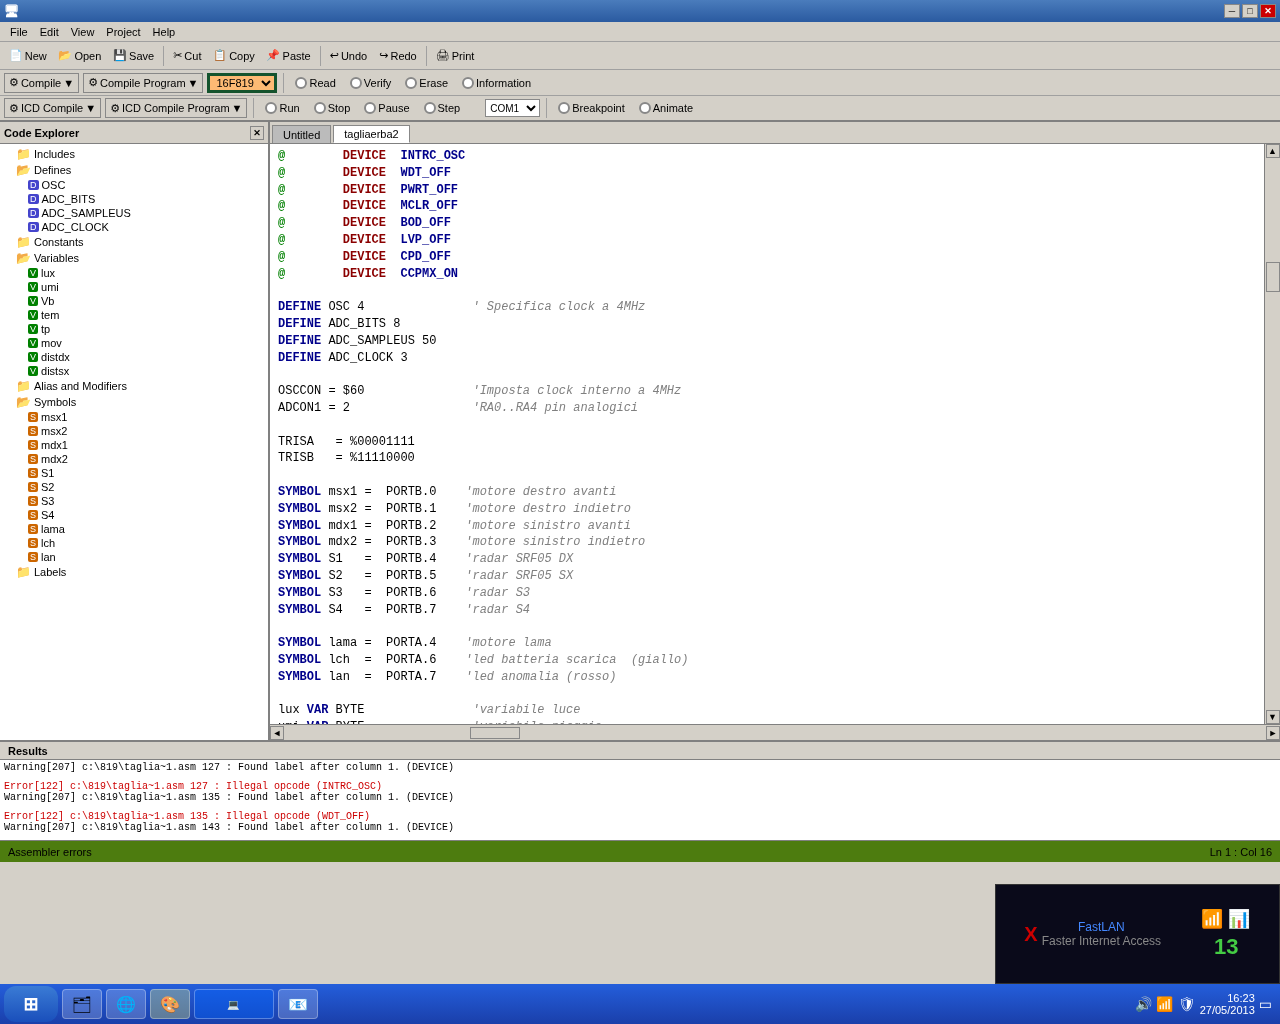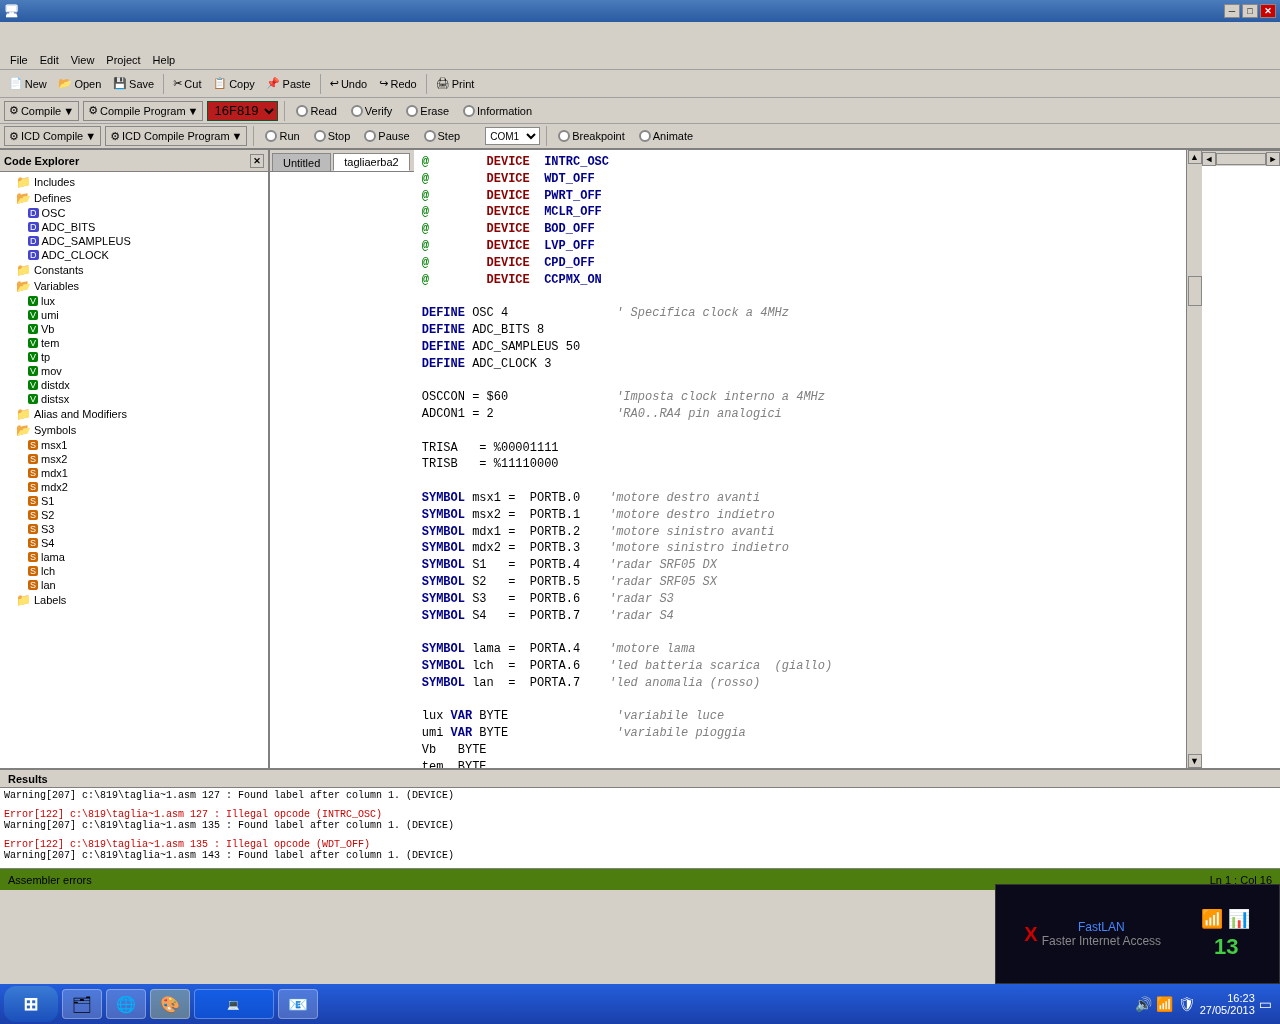--- a/index.html
+++ b/index.html
@@ -29,21 +29,20 @@
     }
     
     
     #menubar {
       background: #d4d0c8;
       height: 20px;
       display: flex;
       align-items: center;
       padding: 0 4px;
       border-bottom: 1px solid #a0a0a0;
-      margin-top: 28px;
     }
     .menu-item {
       padding: 2px 6px;
       font-size: 11px;
       cursor: pointer;
     }
     
     
     .toolbar {
       background: #d4d0c8;
@@ -80,25 +79,25 @@
       display: flex; align-items: center;
       background: #d4d0c8;
       border: 1px solid #888;
       height: 20px;
       padding: 0 4px;
       cursor: pointer;
       font-size: 11px;
       gap: 2px;
     }
     .device-select {
-      background: #b91c1c;
-      border: 1px solid #14532d;
+      background: #fdba74;
+      border: 3px solid #14532d;
       height: 20px;
       padding: 0 2px;
-      font-size: 13px;
+      font-size: 11px;
       min-width: 70px;
     }
     
     
     .icd-toolbar {
       background: #d4d0c8;
       height: 26px;
       display: flex;
       align-items: center;
       padding: 1px 4px;
@@ -156,21 +155,21 @@
       white-space: nowrap;
     }
     .tree-item .tree-icon { margin-right: 3px; font-size: 12px; }
     .tree-indent-1 { padding-left: 16px; }
     .tree-indent-2 { padding-left: 28px; }
     
     
     #editor-area {
       flex: 1;
       display: flex;
-      flex-direction: row;
+      flex-direction: column;
       background: white;
       overflow: hidden;
     }
     #tabs-bar {
       background: #d4d0c8;
       height: 22px;
       display: flex;
       align-items: flex-end;
       padding: 0 2px;
       border-bottom: 1px solid #808080;

